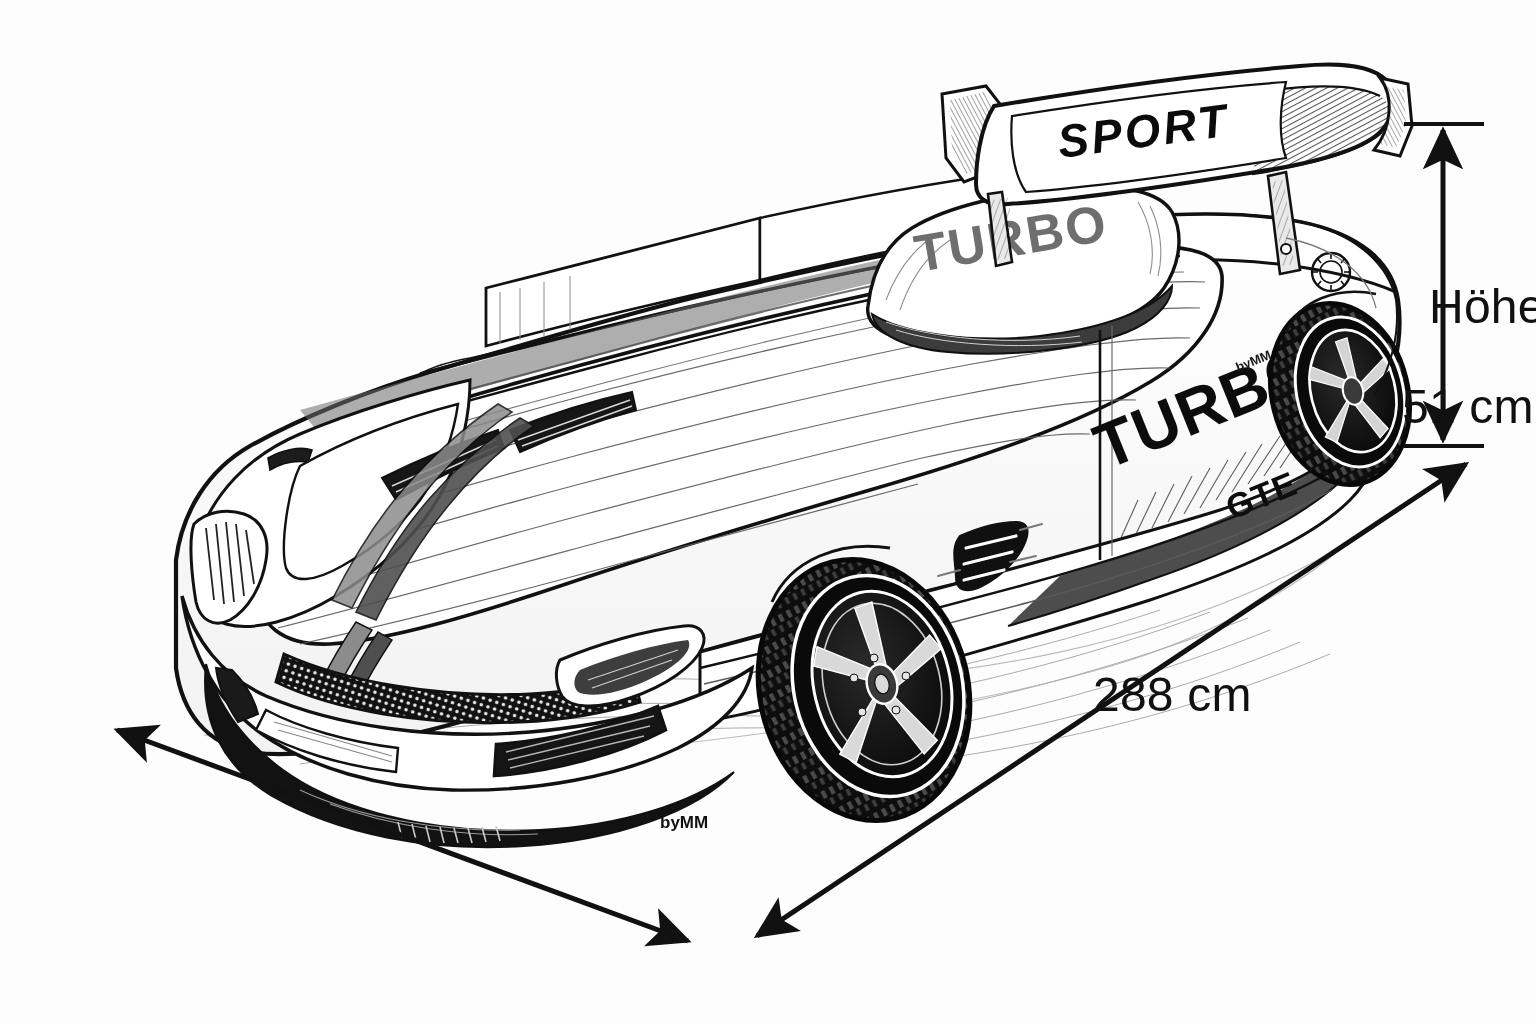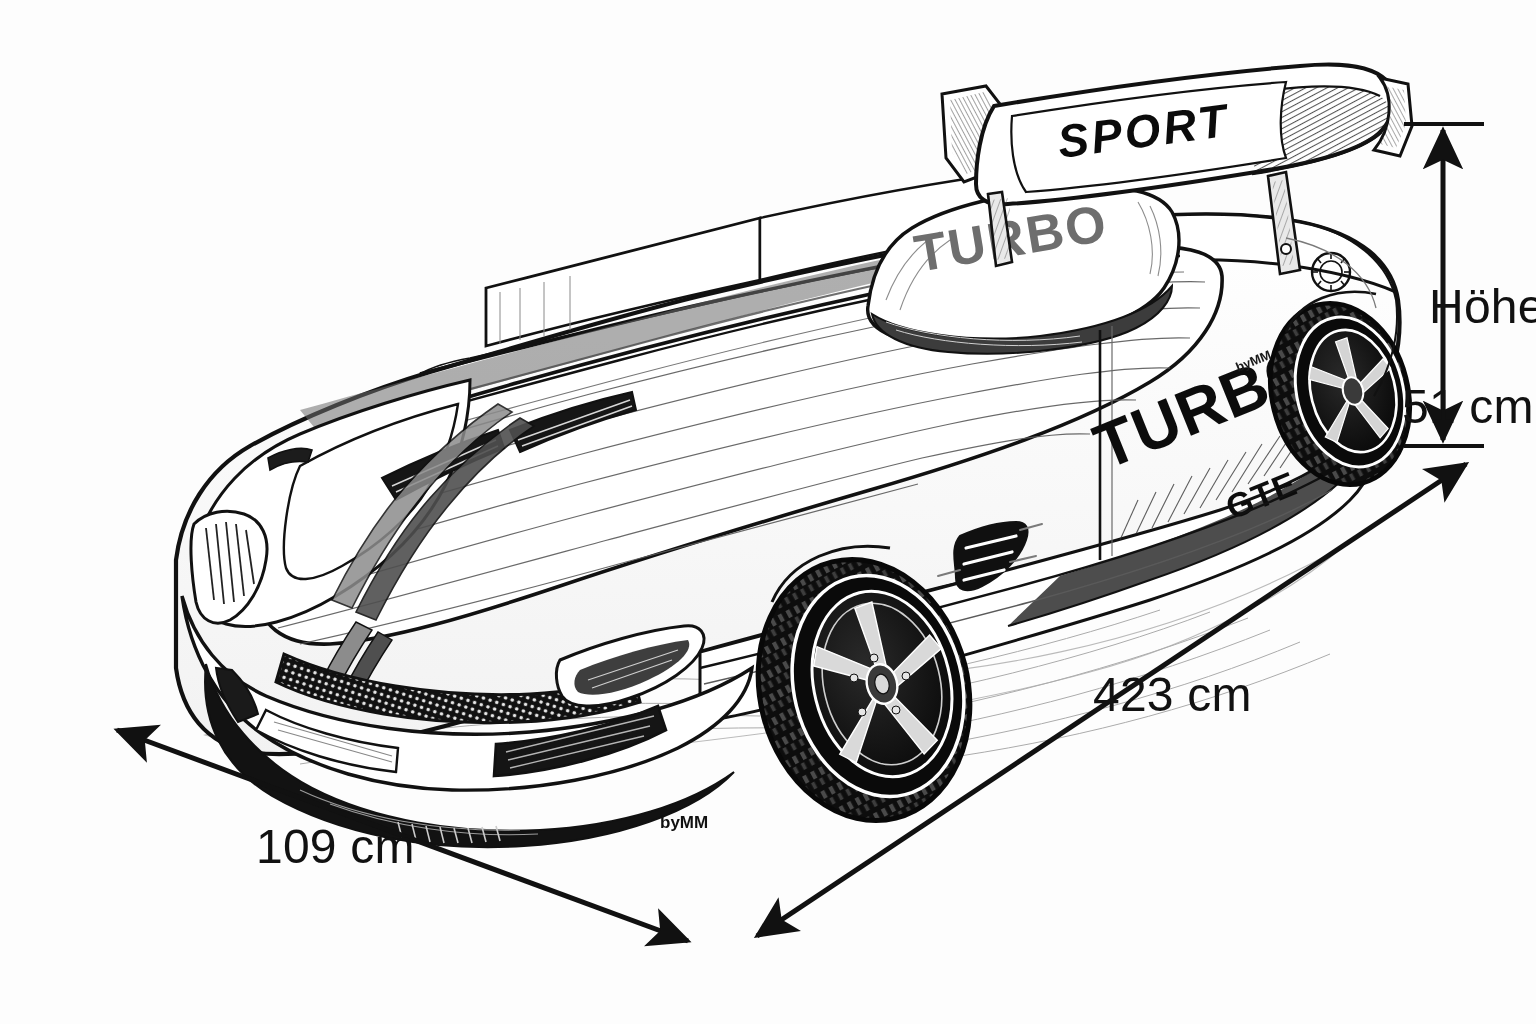--- a/index.html
+++ b/index.html
@@ -446,17 +446,16 @@
   <g>
     <line x1="117" y1="730" x2="688" y2="941" stroke="#111111" stroke-width="5" marker-start="url(#arrHead)" marker-end="url(#arrHead)"></line>
   </g>
 </svg>
 
 <div class="dimlabel" id="label-height">
   <span>Höhe</span>
   <span class="l2">51 cm</span>
 </div>
 
-<div class="dimlabel" id="label-length">423 cm</div>
-
-<div class="dimlabel" id="label-width">109 cm</div>
+<div class="dimlabel" id="label-length">288 cm</div>
+
 
 </div>
 
 </body></html>

